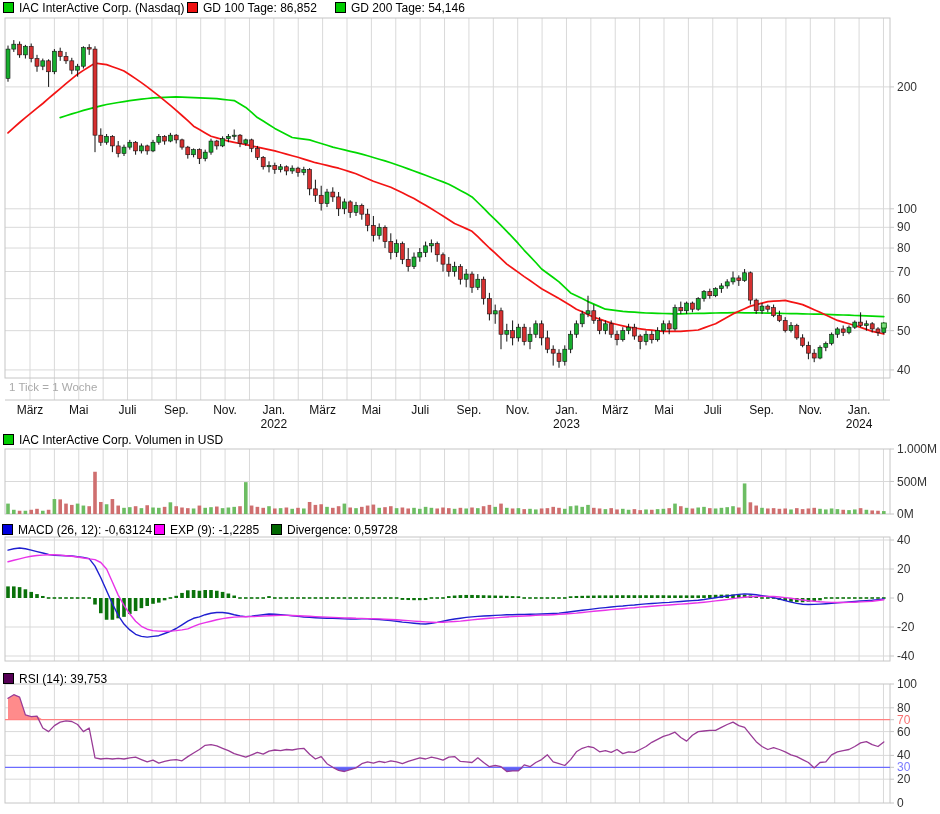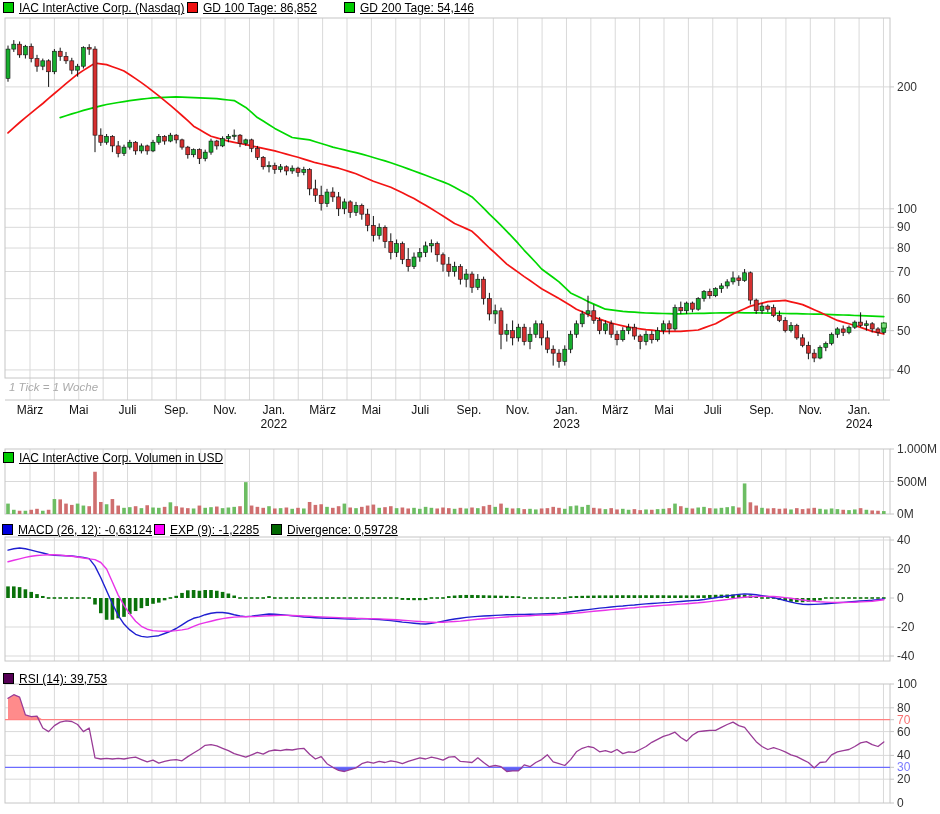--- a/index.html
+++ b/index.html
@@ -1,21 +1,21 @@
 <!DOCTYPE html>
 <html><head>
 <meta charset="utf-8">
 <style>
   html,body{margin:0;padding:0;background:#fff;}
   .stage{position:relative;width:940px;height:814px;background:#fff;overflow:hidden;
          font-family:"Liberation Sans","DejaVu Sans",sans-serif;}
   #chart{position:absolute;left:0;top:0;}
-  .legend-item{position:absolute;font-size:12px;color:#000;white-space:nowrap;line-height:13px;text-decoration:underline;}
+  .legend-item{position:absolute;font-size:12px;color:#000;white-space:nowrap;line-height:13px;}
   .sw{display:inline-block;width:9px;height:9px;border:1px solid #000;margin-right:5px;vertical-align:-1px;}
-  .ticknote{position:absolute;left:9px;top:381px;font-size:11.5px;color:#aaa;font-style:italic;}
+  .ticknote{position:absolute;left:9px;top:381px;font-size:11.5px;color:#aaa;}
 </style>
 </head>
 <body>
 
 <div class="stage">
   <svg id="chart" width="940" height="814">
       <g>
         <line x1="30" y1="18" x2="30" y2="378" stroke="#d9d9d9" stroke-width="1"></line>
         <line x1="30" y1="449" x2="30" y2="514" stroke="#d9d9d9" stroke-width="1"></line>
         <line x1="30" y1="537" x2="30" y2="661" stroke="#d9d9d9" stroke-width="1"></line>
@@ -935,27 +935,27 @@
         <text x="859.09" y="428" text-anchor="middle" font-size="12" fill="#111" font-family="&quot;Liberation Sans&quot;,&quot;DejaVu Sans&quot;,sans-serif">2024</text>
       </g>
     </svg>
 
   <div class="legend-item" style="left:3px;top:2px">
     <span class="sw" style="background: rgb(0, 204, 0);"></span><span>IAC InterActive Corp. (Nasdaq)</span>
   </div>
   <div class="legend-item" style="left:187px;top:2px">
     <span class="sw" style="background: rgb(238, 17, 17);"></span><span>GD 100 Tage: 86,852</span>
   </div>
-  <div class="legend-item" style="left:344px;top:2px">
+  <div class="legend-item" style="left:335px;top:2px">
     <span class="sw" style="background: rgb(0, 204, 0);"></span><span>GD 200 Tage: 54,146</span>
   </div>
 
   <div class="ticknote">1 Tick = 1 Woche</div>
 
-  <div class="legend-item" style="left:3px;top:452px">
+  <div class="legend-item" style="left:3px;top:434px">
     <span class="sw" style="background: rgb(0, 204, 0);"></span><span>IAC InterActive Corp. Volumen in USD</span>
   </div>
 
   <div class="legend-item" style="left:2px;top:524px">
     <span class="sw" style="background: rgb(0, 0, 221);"></span><span>MACD (26, 12): -0,63124</span>
   </div>
   <div class="legend-item" style="left:154px;top:524px">
     <span class="sw" style="background: rgb(255, 0, 255);"></span><span>EXP (9): -1,2285</span>
   </div>
   <div class="legend-item" style="left:271px;top:524px">

